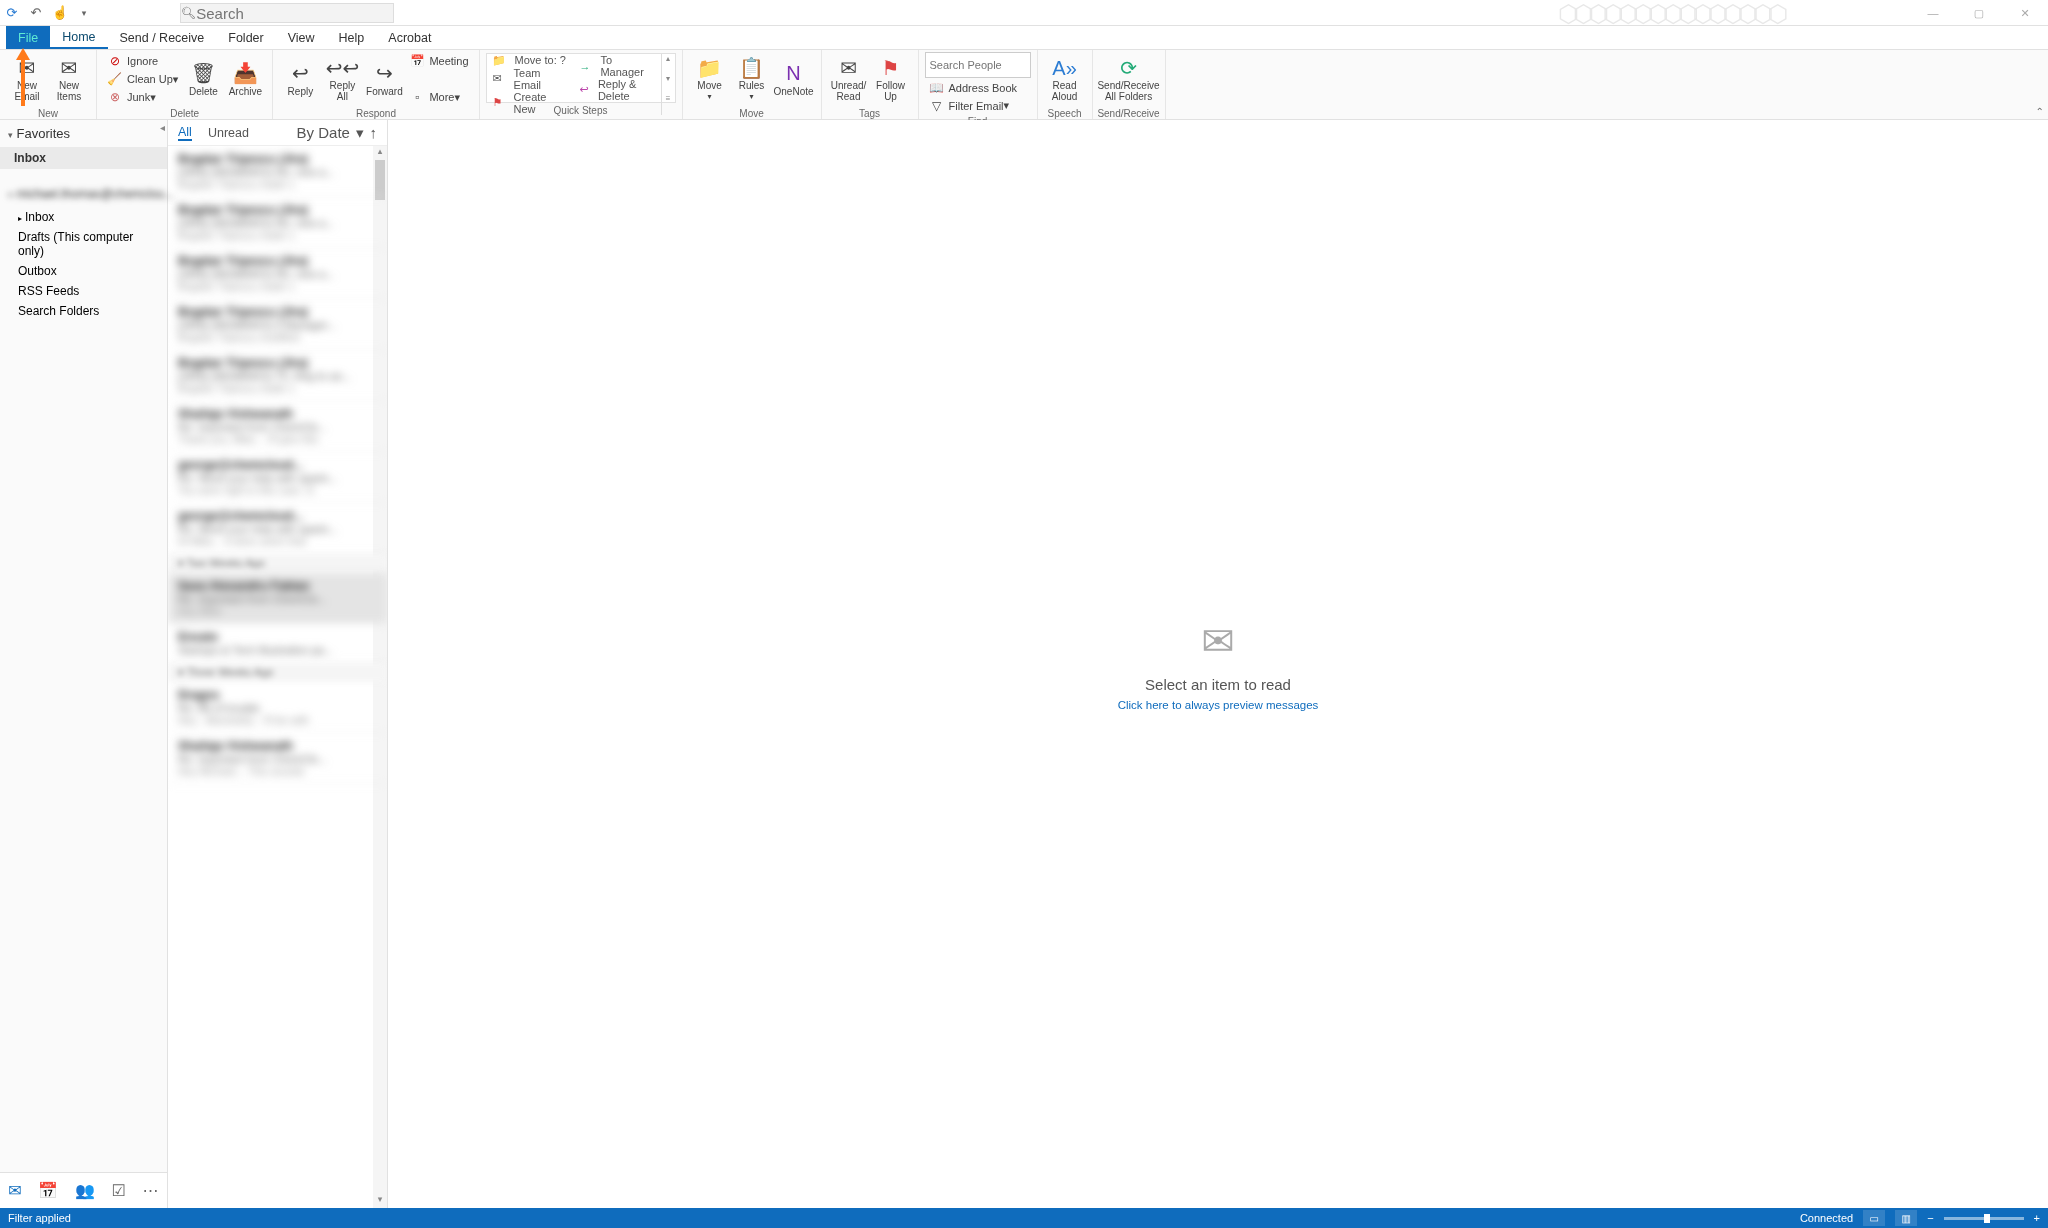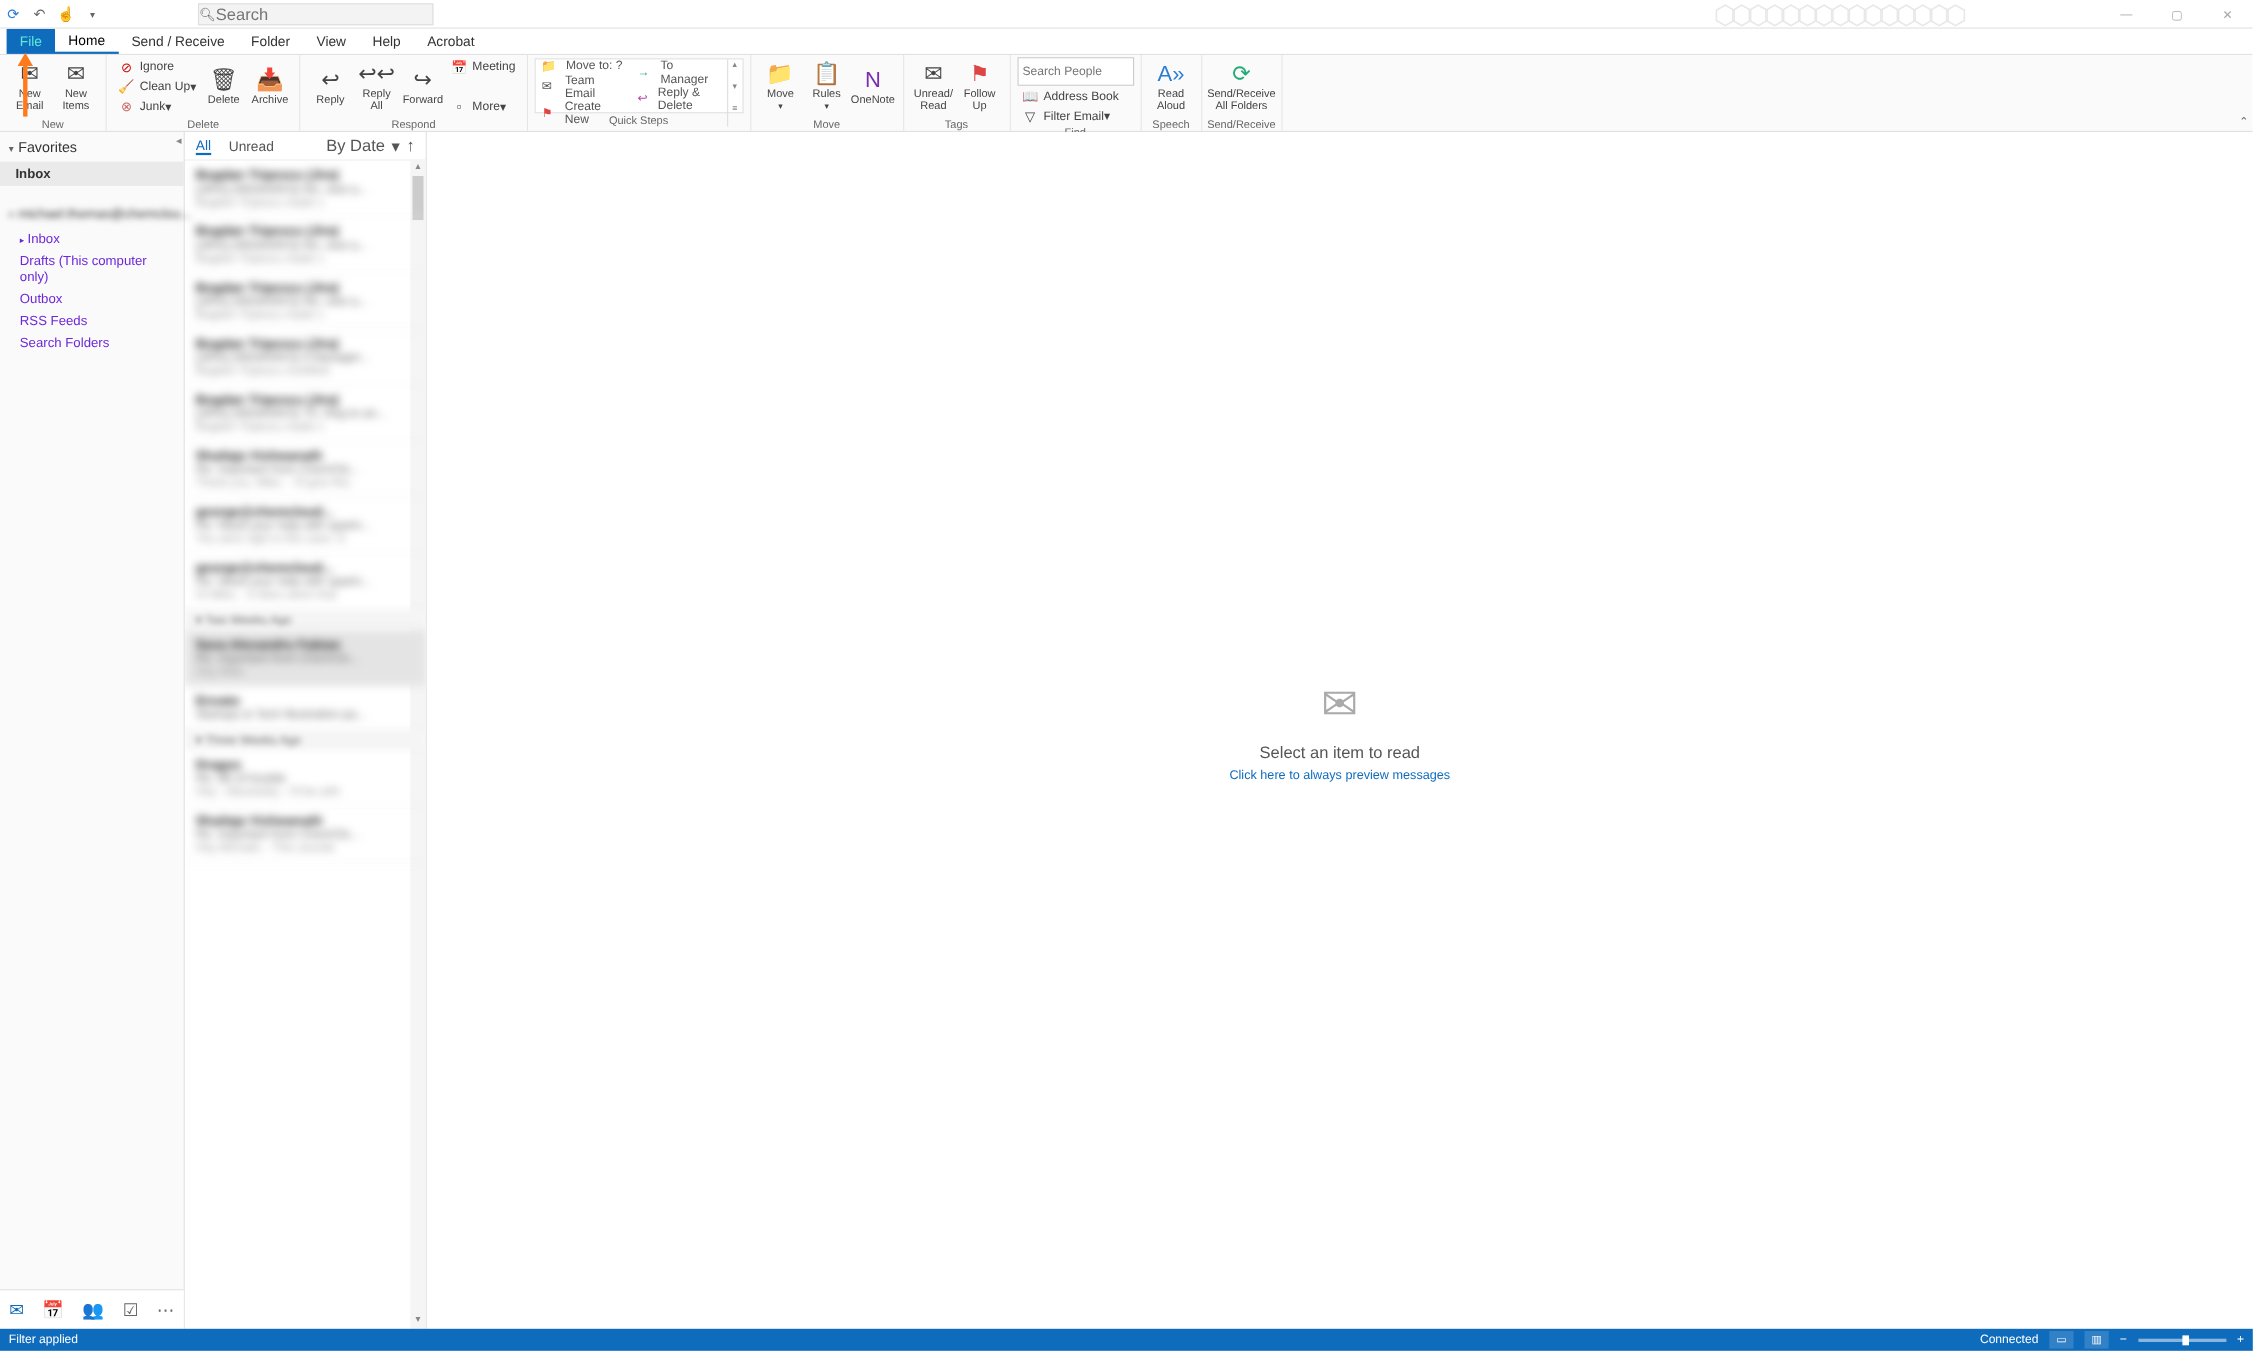--- a/index.html
+++ b/index.html
@@ -13,21 +13,21 @@
 .titlebar .search-wrap .search-icon { width: 20px; text-align: center; color: #666; font-size: 12px; }
 .titlebar .search-wrap input { border: none; background: transparent; font-size: 15px; color: #888; flex: 1; outline: none; }
 .titlebar .win-controls { position: absolute; right: 0; top: 0; display: flex; }
 .titlebar .win-controls div { width: 46px; height: 26px; display: flex; align-items: center; justify-content: center; color: #aaa; font-size: 11px; }
 .titlebar .hexbg { position: absolute; right: 140px; top: 0; height: 26px; width: 350px; color: #e8e8e8; font-size: 24px; letter-spacing: -6px; overflow: hidden; white-space: nowrap; }
 
 
 .tabs { height: 24px; display: flex; align-items: stretch; border-bottom: 1px solid #e1e1e1; padding-left: 6px; }
 .tab { padding: 0 12px; font-size: 12.5px; display: flex; align-items: center; color: #333; cursor: pointer; }
 .tab.file { background: #0F6CBD; color: #5eead4; }
-.tab.active { border-bottom: 2px solid #0F6CBD; color: #000000; }
+.tab.active { border-bottom: 2px solid #0F6CBD; color: #0c4a6e; }
 
 
 .ribbon { height: 70px; background: #fafafa; border-bottom: 1px solid #e1e1e1; display: flex; position: relative; }
 .group { border-right: 1px solid #e6e6e6; display: flex; flex-direction: column; }
 .group-body { flex: 1; display: flex; align-items: center; padding: 2px 6px; }
 .group-label { height: 14px; font-size: 10px; color: #666; text-align: center; }
 .big-btn { display: flex; flex-direction: column; align-items: center; justify-content: center; width: 42px; height: 54px; font-size: 10px; color: #444; text-align: center; line-height: 11px; cursor: pointer; }
 .big-btn .ico { font-size: 20px; height: 24px; display: flex; align-items: center; justify-content: center; }
 .small-col { display: flex; flex-direction: column; gap: 1px; }
 .small-btn { display: flex; align-items: center; font-size: 11px; color: #444; height: 17px; padding: 0 4px; cursor: pointer; white-space: nowrap; }
@@ -43,21 +43,21 @@
 
 
 .navpane { width: 168px; border-right: 1px solid #e1e1e1; background: #fafafa; display: flex; flex-direction: column; font-size: 12px; position: relative; }
 .nav-collapse { position: absolute; top: 2px; right: 2px; font-size: 10px; color: #888; }
 .fav-header { padding: 6px 8px; font-size: 13px; color: #333; }
 .fav-header::before { content: "▾"; font-size: 9px; margin-right: 4px; color: #666; }
 .nav-item { padding: 4px 14px; color: #333; cursor: pointer; }
 .nav-item.bold { font-weight: 600; background: #eaeaea; }
 .account-header { padding: 6px 8px; color: #333; filter: blur(3px); }
 .account-header::before { content: "▾"; font-size: 9px; margin-right: 4px; color: #666; }
-.nav-sub { padding: 3px 14px 3px 18px; color: #6d28d9; cursor: pointer; }
+.nav-sub { padding: 3px 14px 3px 18px; color: #000000; cursor: pointer; }
 .nav-icons { margin-top: auto; height: 36px; border-top: 1px solid #e1e1e1; background: #fff; display: flex; align-items: center; justify-content: space-around; }
 .nav-icons div { color: #666; font-size: 16px; cursor: pointer; }
 
 
 .msglist { width: 220px; border-right: 1px solid #e1e1e1; display: flex; flex-direction: column; position: relative; }
 .list-tabs { height: 26px; display: flex; align-items: center; padding: 0 10px; gap: 16px; font-size: 12.5px; border-bottom: 1px solid #eee; }
 .list-tab { cursor: pointer; color: #555; }
 .list-tab.active { color: #0F6CBD; border-bottom: 2px solid #0F6CBD; }
 .list-sort { margin-left: auto; font-size: 15px; color: #555; display: flex; align-items: center; gap: 6px; }
 .list-scroll { flex: 1; overflow-y: hidden; position: relative; }

